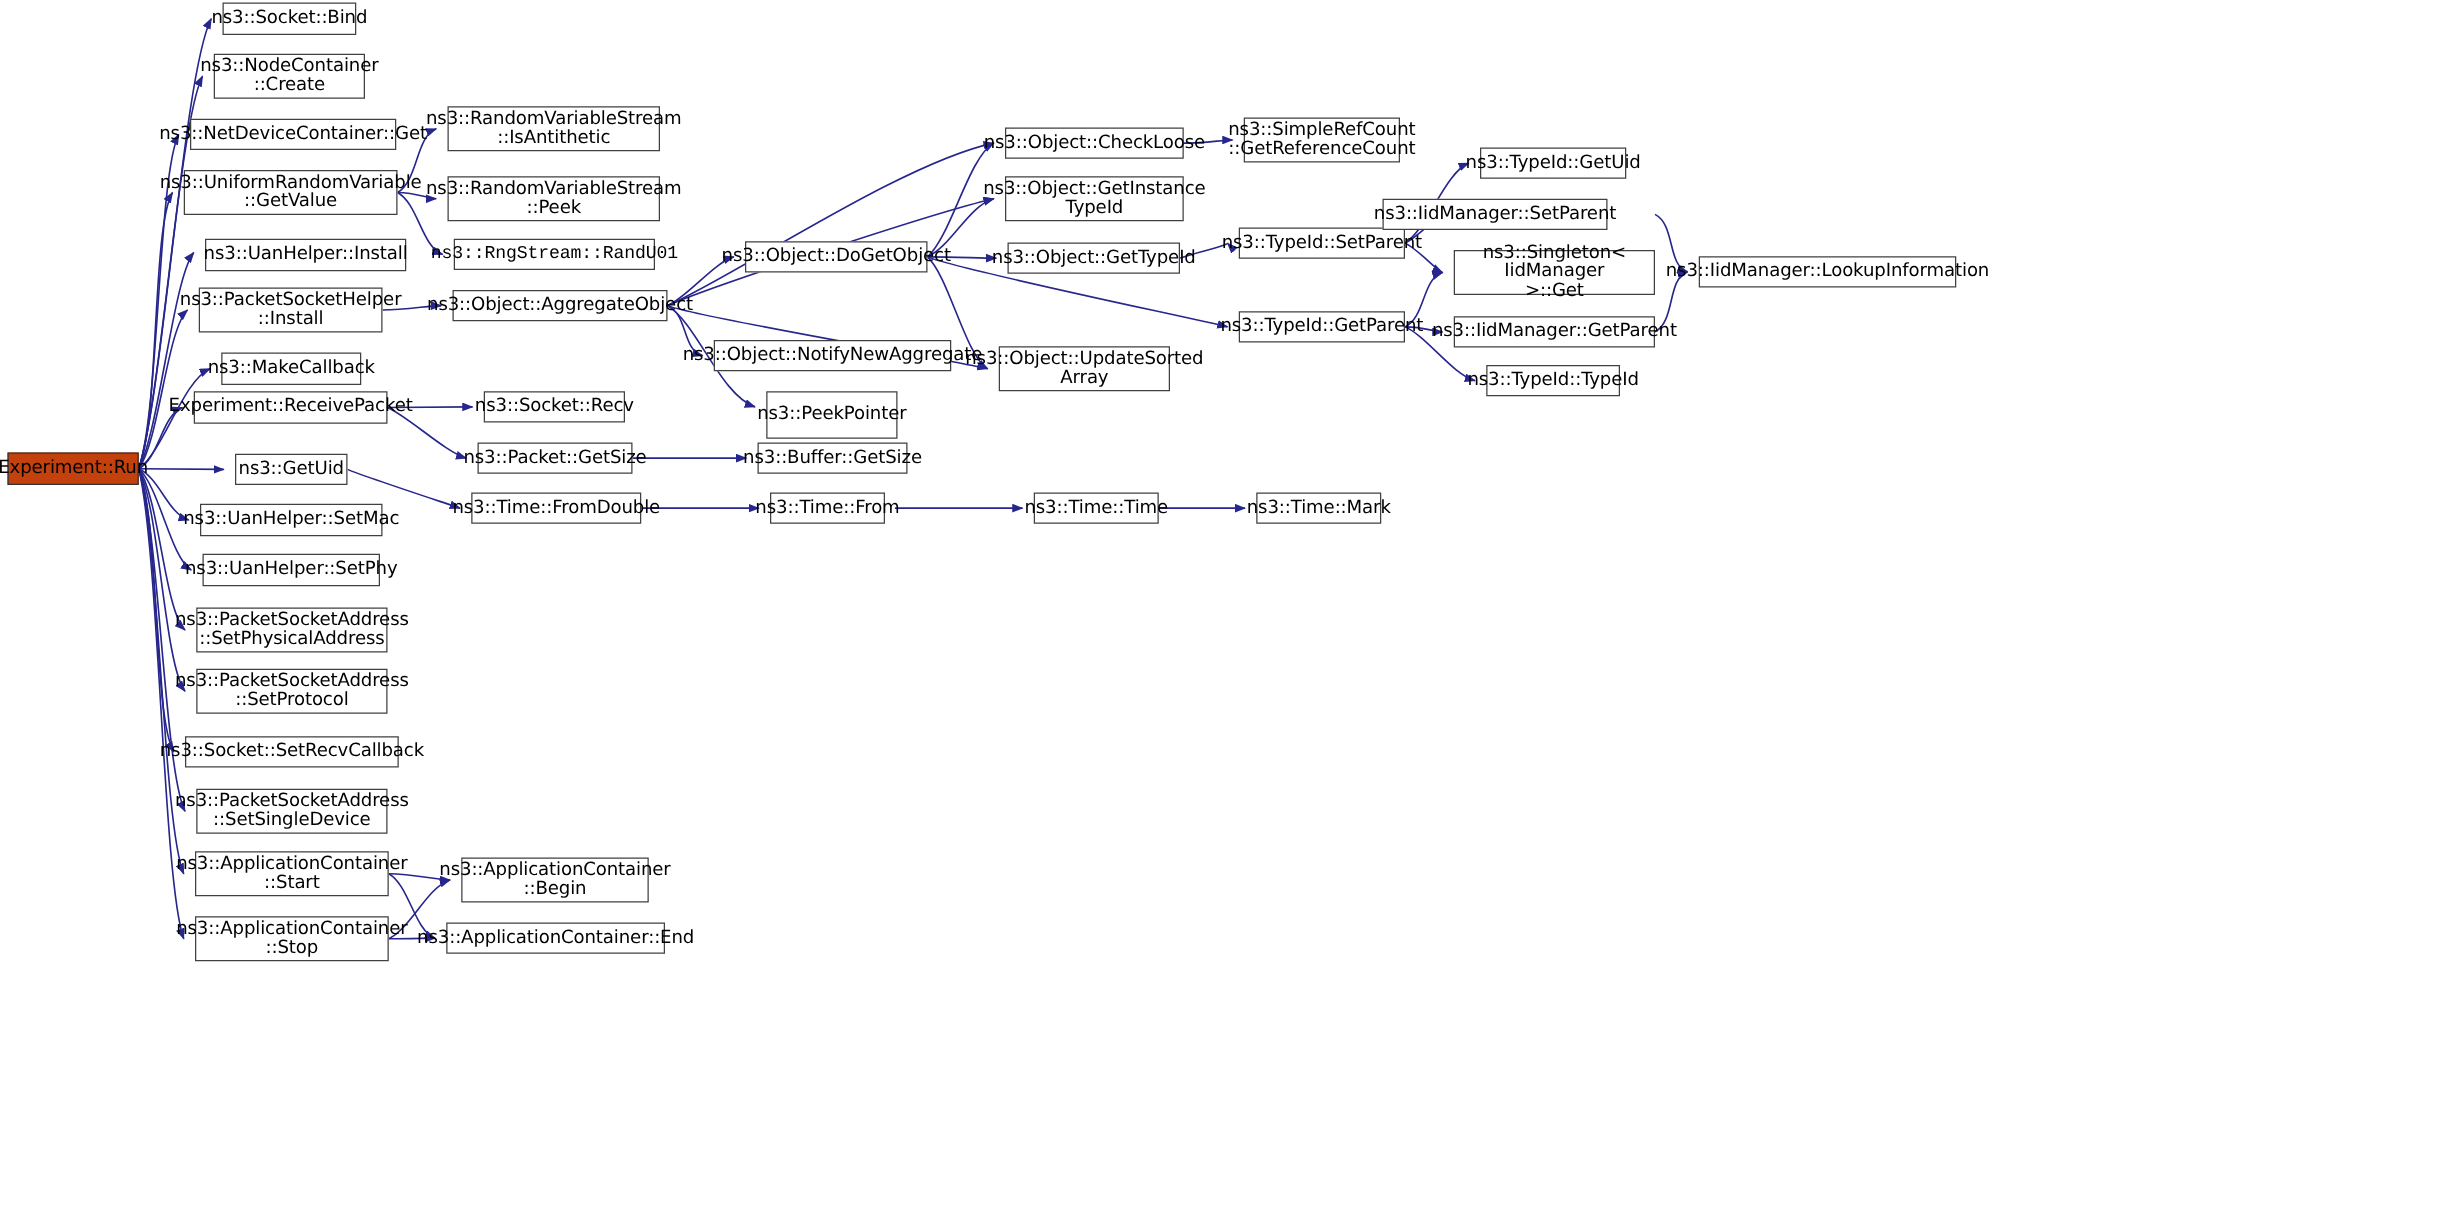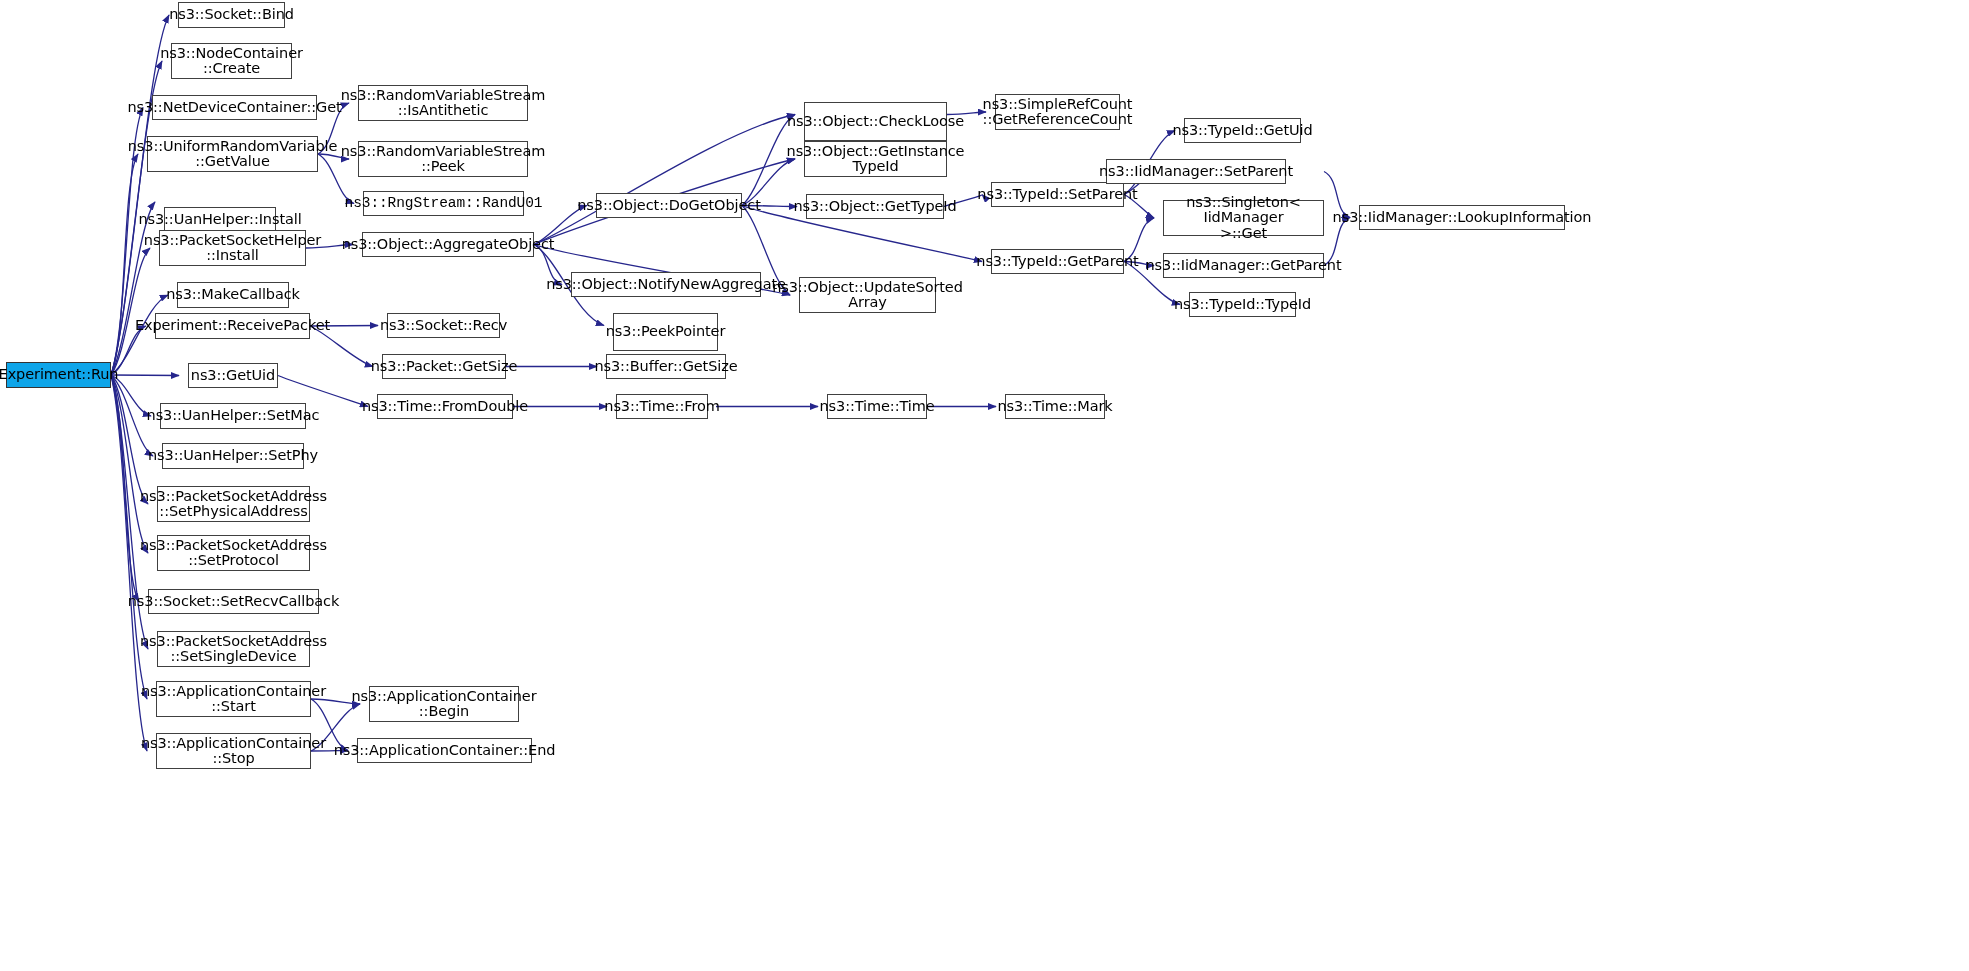--- a/index.html
+++ b/index.html
@@ -35,21 +35,21 @@
     line-height: 15.5px;
     text-align: center;
     display: flex;
     align-items: center;
     justify-content: center;
     white-space: pre-line;
     letter-spacing: -0.1px;
     cursor: pointer;
   }
   .gnode.root {
-    background: #0ea5e9;
+    background: #c2410c;
     border: 1px solid #333333;
   }
 </style>
 </head>
 <body>
 
 <div id="callgraph">
   <svg id="edge-layer" viewBox="0 0 1969 971" xmlns="http://www.w3.org/2000/svg">
     <defs>
       <marker id="arrowhead" markerWidth="9" markerHeight="7" refX="8.2" refY="3.5" orient="auto" markerUnits="userSpaceOnUse">
@@ -113,21 +113,21 @@
       </g>
   </svg>
   <div id="nodes-group">
       <div class="gnode root" style="left: 6px; top: 362px; width: 105px; height: 26px;">Experiment::Run</div>
       <div class="gnode" style="left: 178px; top: 2px; width: 107px; height: 26px;">ns3::Socket::Bind</div>
       <div class="gnode" style="left: 171px; top: 43px; width: 121px; height: 36px;">ns3::NodeContainer
 ::Create</div>
       <div class="gnode" style="left: 152px; top: 95px; width: 165px; height: 25px;">ns3::NetDeviceContainer::Get</div>
       <div class="gnode" style="left: 147px; top: 136px; width: 171px; height: 36px;">ns3::UniformRandomVariable
 ::GetValue</div>
-      <div class="gnode" style="left: 164px; top: 207px; width: 112px; height: 26px;">ns3::UanHelper::Install</div>
+      <div class="gnode" style="left: 164px; top: 191px; width: 161px; height: 26px;">ns3::UanHelper::Install</div>
       <div class="gnode" style="left: 159px; top: 230px; width: 147px; height: 36px;">ns3::PacketSocketHelper
 ::Install</div>
       <div class="gnode" style="left: 177px; top: 282px; width: 112px; height: 26px;">ns3::MakeCallback</div>
       <div class="gnode" style="left: 155px; top: 313px; width: 155px; height: 26px;">Experiment::ReceivePacket</div>
       <div class="gnode" style="left: 188px; top: 363px; width: 90px; height: 25px;">ns3::GetUid</div>
       <div class="gnode" style="left: 160px; top: 403px; width: 146px; height: 26px;">ns3::UanHelper::SetMac</div>
       <div class="gnode" style="left: 162px; top: 443px; width: 142px; height: 26px;">ns3::UanHelper::SetPhy</div>
       <div class="gnode" style="left: 157px; top: 486px; width: 153px; height: 36px;">ns3::PacketSocketAddress
 ::SetPhysicalAddress</div>
       <div class="gnode" style="left: 157px; top: 535px; width: 153px; height: 36px;">ns3::PacketSocketAddress
@@ -149,21 +149,21 @@
       <div class="gnode" style="left: 382px; top: 354px; width: 124px; height: 25px;">ns3::Packet::GetSize</div>
       <div class="gnode" style="left: 377px; top: 394px; width: 136px; height: 25px;">ns3::Time::FromDouble</div>
       <div class="gnode" style="left: 369px; top: 686px; width: 150px; height: 36px;">ns3::ApplicationContainer
 ::Begin</div>
       <div class="gnode" style="left: 357px; top: 738px; width: 175px; height: 25px;">ns3::ApplicationContainer::End</div>
       <div class="gnode" style="left: 596px; top: 193px; width: 146px; height: 25px;">ns3::Object::DoGetObject</div>
       <div class="gnode" style="left: 571px; top: 272px; width: 190px; height: 25px;">ns3::Object::NotifyNewAggregate</div>
       <div class="gnode" style="left: 613px; top: 313px; width: 105px; height: 38px;">ns3::PeekPointer</div>
       <div class="gnode" style="left: 606px; top: 354px; width: 120px; height: 25px;">ns3::Buffer::GetSize</div>
       <div class="gnode" style="left: 616px; top: 394px; width: 92px; height: 25px;">ns3::Time::From</div>
-      <div class="gnode" style="left: 804px; top: 102px; width: 143px; height: 39px;">ns3::Object::CheckLoose</div>
+      <div class="gnode" style="left: 804px; top: 102px; width: 143px; height: 25px;">ns3::Object::CheckLoose</div>
       <div class="gnode" style="left: 804px; top: 141px; width: 143px; height: 36px;">ns3::Object::GetInstance
 TypeId</div>
       <div class="gnode" style="left: 806px; top: 194px; width: 138px; height: 25px;">ns3::Object::GetTypeId</div>
       <div class="gnode" style="left: 799px; top: 277px; width: 137px; height: 36px;">ns3::Object::UpdateSorted
 Array</div>
       <div class="gnode" style="left: 827px; top: 394px; width: 100px; height: 25px;">ns3::Time::Time</div>
       <div class="gnode" style="left: 995px; top: 94px; width: 125px; height: 36px;">ns3::SimpleRefCount
 ::GetReferenceCount</div>
       <div class="gnode" style="left: 991px; top: 182px; width: 133px; height: 25px;">ns3::TypeId::SetParent</div>
       <div class="gnode" style="left: 991px; top: 249px; width: 133px; height: 25px;">ns3::TypeId::GetParent</div>

